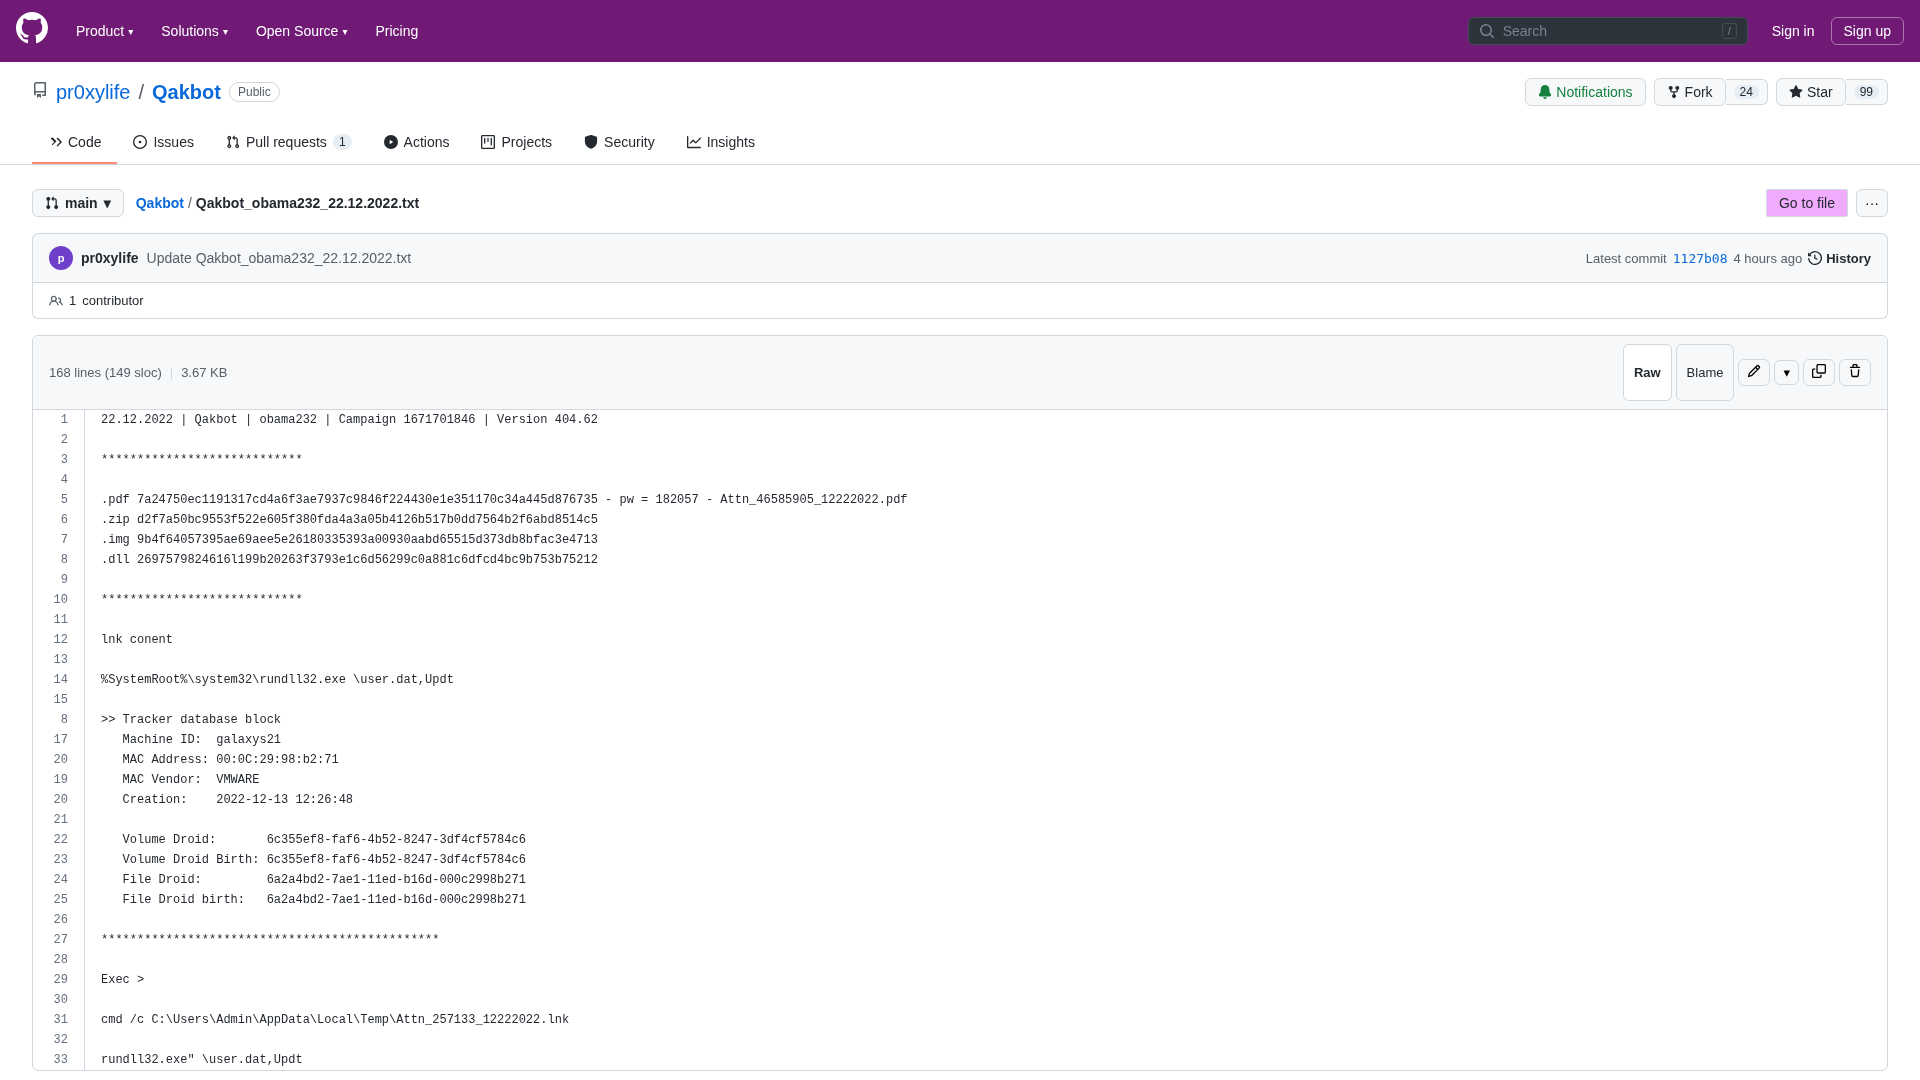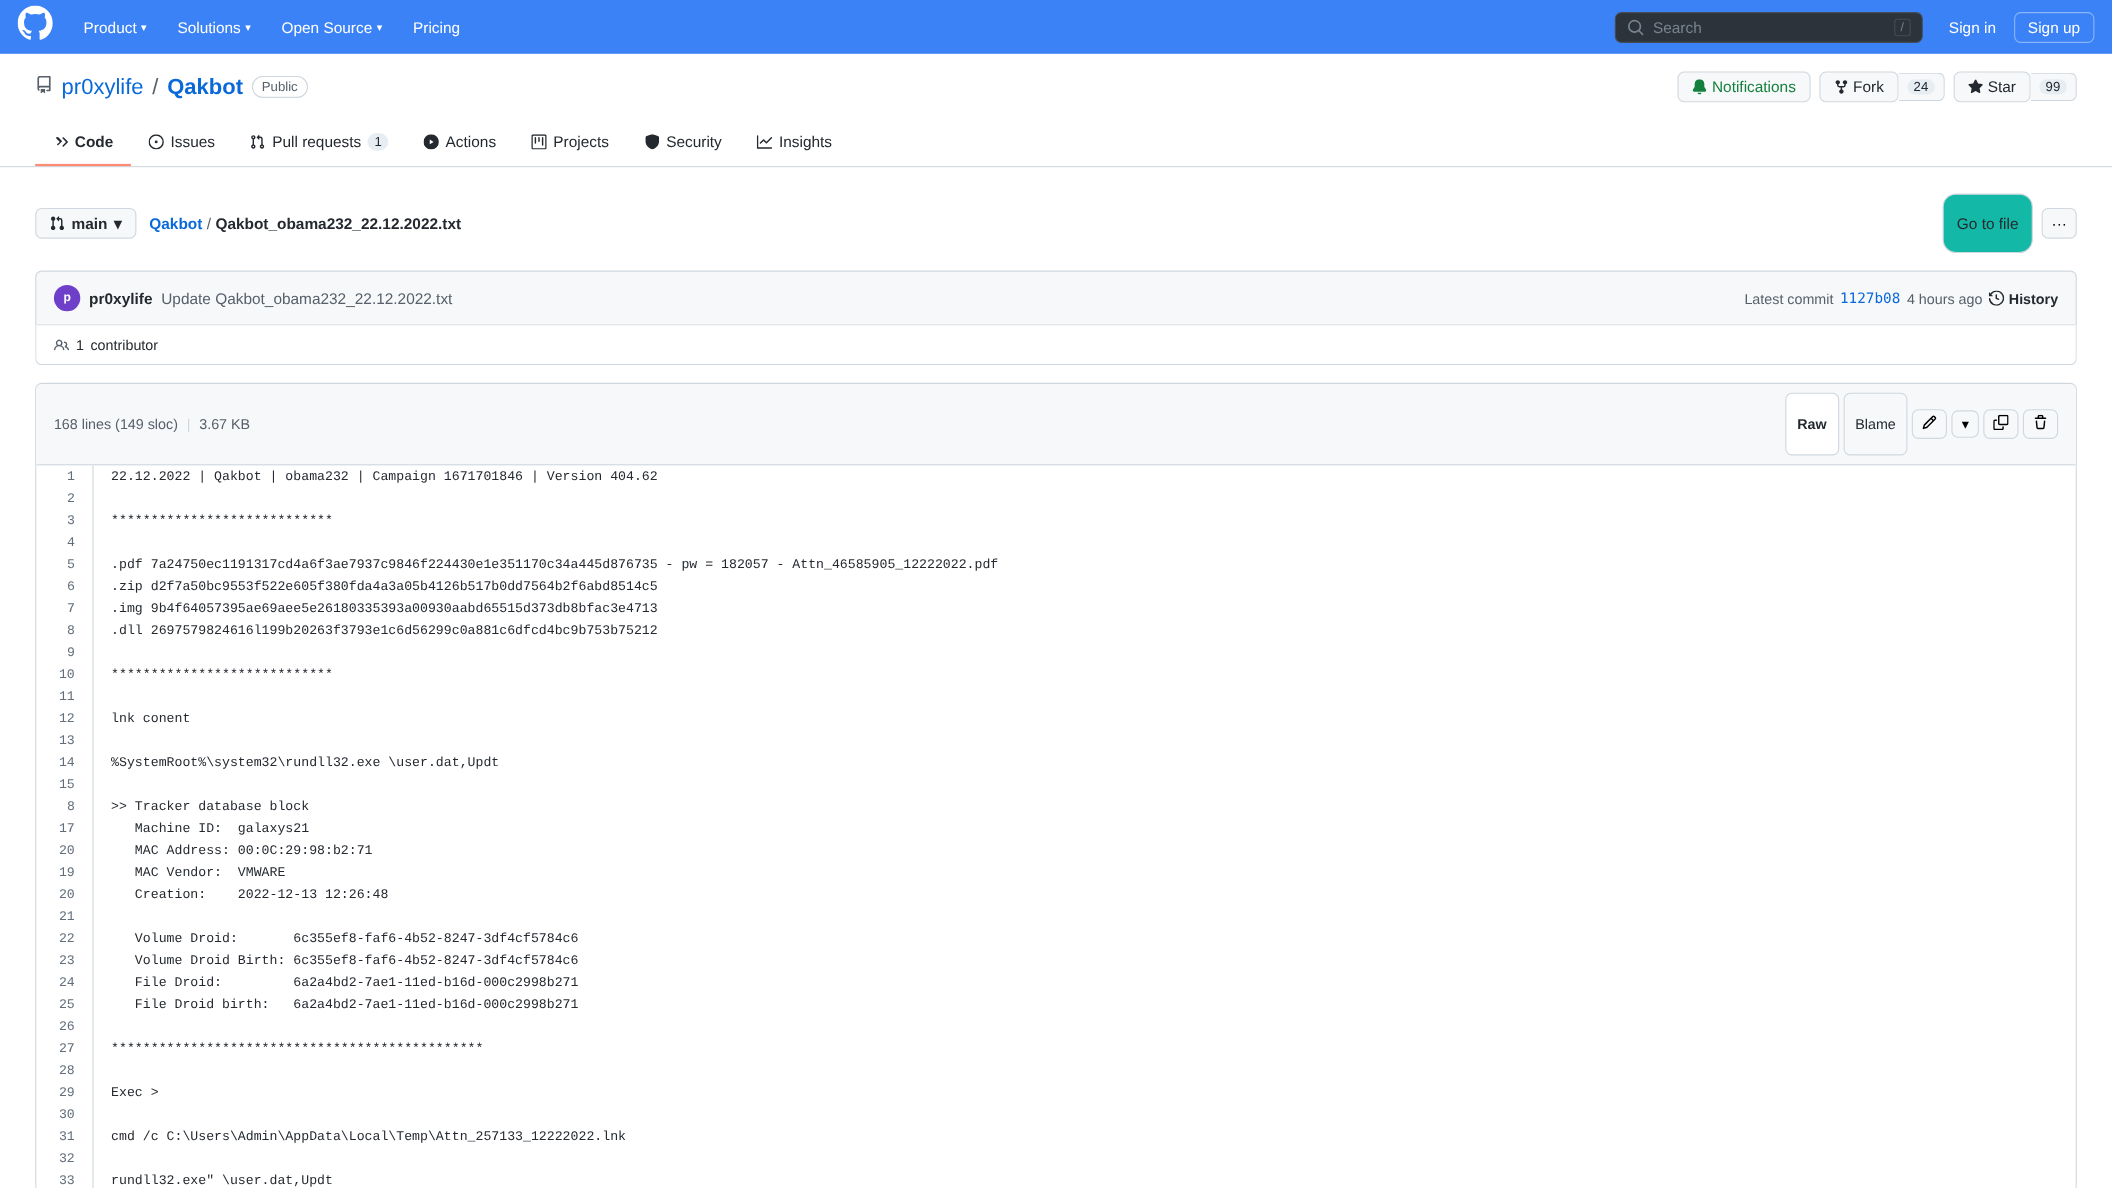--- a/index.html
+++ b/index.html
@@ -1,24 +1,24 @@
 <!DOCTYPE html>
 <html><head>
   <meta charset="utf-8">
   <style>
     * { box-sizing: border-box; margin: 0; padding: 0; }
     body { font-family: -apple-system, BlinkMacSystemFont, "Segoe UI", Helvetica, Arial, sans-serif; font-size: 14px; background: #fff; color: #24292f; }
 
     
     .top-nav {
-      background: #3b82f6;
+      background: #701a75;
       display: flex;
       align-items: center;
       padding: 0 16px;
-      height: 49px;
+      height: 62px;
       gap: 16px;
     }
     .nav-logo { color: #fff; font-size: 24px; flex-shrink: 0; cursor: pointer; }
     .nav-links { display: flex; align-items: center; gap: 4px; }
     .nav-link {
       color: #fff;
       background: none;
       border: none;
       padding: 8px 12px;
       cursor: pointer;
@@ -143,21 +143,21 @@
       display: flex;
       align-items: center;
       gap: 6px;
       padding: 12px 16px;
       cursor: pointer;
       border-bottom: 2px solid transparent;
       font-size: 14px;
       color: #24292f;
       text-decoration: none;
     }
-    .tab-item.active { border-bottom-color: #fd8c73; font-weight: 700; text-align: right; }
+    .tab-item.active { border-bottom-color: #fd8c73; font-weight: 400; text-align: right; }
     .tab-badge {
       background: #e6edf3;
       border-radius: 20px;
       padding: 1px 6px;
       font-size: 12px;
     }
 
     
     .main-content { padding: 24px 32px; }
 
@@ -188,23 +188,23 @@
       margin-left: 12px;
       font-size: 14px;
     }
     .breadcrumb-link { color: #0969da; cursor: pointer; font-weight: 600; }
     .breadcrumb-sep { color: #57606a; }
     .breadcrumb-current { color: #24292f; font-weight: 600; }
     .file-nav-left { display: flex; align-items: center; }
     .file-nav-right { display: flex; align-items: center; gap: 8px; }
     .goto-file-btn {
       border: 1px solid #d0d7de;
-      background: #14b8a6;
-      padding: 18px 12px;
-      border-radius: 12px;
+      background: #f0abfc;
+      padding: 5px 12px;
+      border-radius: 2px;
       cursor: pointer;
       font-size: 14px;
       color: #24292f;
     }
     .more-btn {
       border: 1px solid #d0d7de;
       background: #f6f8fa;
       padding: 5px 8px;
       border-radius: 6px;
       cursor: pointer;

